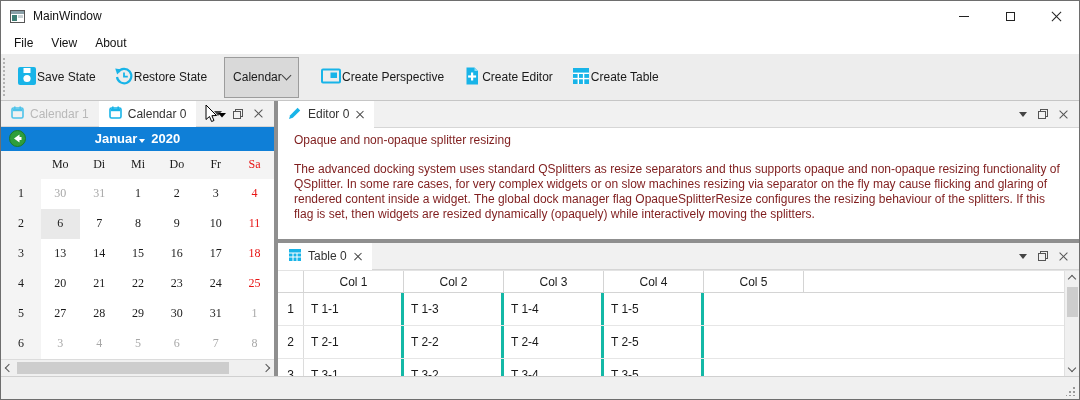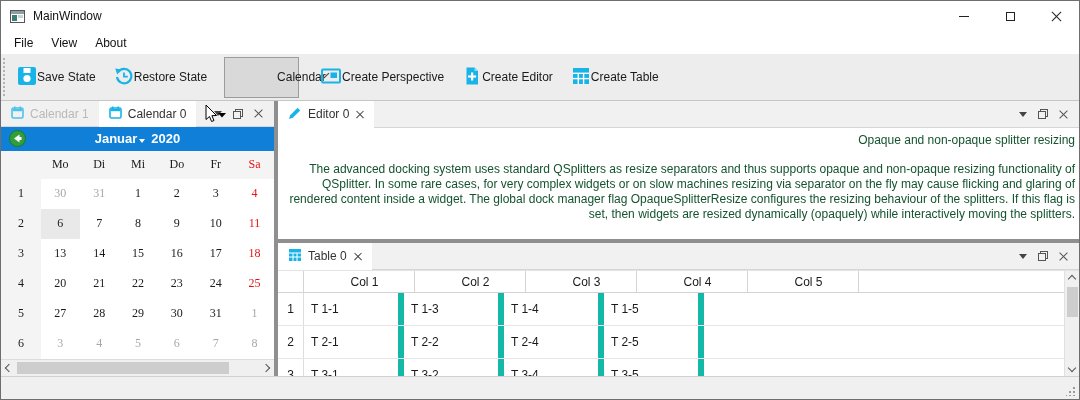--- a/index.html
+++ b/index.html
@@ -23,21 +23,21 @@
   .menubar{position:absolute;left:0;right:0;top:30px;height:23px;background:#fff;display:flex;align-items:center;padding-left:4px;}
   .menu-item{padding:2px 9px;color:#111;}
 
   
   .toolbar{position:absolute;left:0;right:0;top:53px;height:47px;background:#ededed;border-bottom:1px solid #c6c6c6;display:flex;align-items:center;}
   .tb-handle{width:5px;height:38px;margin-left:2px;border-left:2px dotted #b2b2b2;}
   .tb-btn{display:flex;flex-direction:row;align-items:center;justify-content:center;padding:2px 8px;margin:0 1px;}
   .tb-btn svg{display:block;margin-bottom:2px;}
   .tb-label{font-size:12px;color:#1a1a1a;white-space:nowrap;}
   .combo{width:75px;height:41px;margin:0 12px 0 8px;background:#d9d9d9;border:1px solid #9c9c9c;display:flex;align-items:center;padding:0 8px;}
-  .combo-text{flex:1;color:#1a1a1a;margin-left:44px;}
+  .combo-text{flex:1;color:#1a1a1a;}
   .chev-down{width:7px;height:7px;border-right:1.5px solid #444;border-bottom:1.5px solid #444;transform:rotate(45deg);margin-top:-4px;}
 
   
   .dockarea{position:absolute;left:0;right:0;top:100px;bottom:23px;background:#f0f0f0;}
   .vsplit{position:absolute;left:273px;top:0;bottom:0;width:4px;background:#8f8f8f;}
   .panel-tabbar{height:27px;background:#f1f1f1;border-bottom:1px solid #d6d6d6;display:flex;align-items:stretch;}
   .tab{display:flex;align-items:center;padding:0 10px;color:#a6a6a6;white-space:nowrap;}
   .tab.active{background:#fff;color:#333;border-bottom:1px solid #fff;margin-bottom:-1px;}
   .tab svg{margin-right:6px;}
   .panel-btns{margin-left:auto;display:flex;align-items:center;padding-right:6px;}
@@ -73,32 +73,32 @@
   .chev-left{width:6px;height:6px;border-left:1.5px solid #555;border-bottom:1.5px solid #555;transform:rotate(45deg);}
   .chev-right{width:6px;height:6px;border-right:1.5px solid #555;border-bottom:1.5px solid #555;transform:rotate(-45deg);}
   .chev-up{width:6px;height:6px;border-left:1.5px solid #555;border-top:1.5px solid #555;transform:rotate(45deg);}
   .scr-thumb-h{height:12px;background:#cdcdcd;width:212px;margin-right:auto;}
 
   
   .right-col{position:absolute;left:277px;right:0;top:0;bottom:0;display:flex;flex-direction:column;}
   .editor-panel{height:138px;display:flex;flex-direction:column;background:#fff;}
   .hsplit{height:4px;background:#8f8f8f;}
   .table-panel{flex:1;display:flex;flex-direction:column;background:#fff;overflow:hidden;}
-  .editor-content{flex:1;background:#fff;padding:5px 4px;overflow:hidden;line-height:15px;color:#14532d;text-align:right;}
+  .editor-content{flex:1;background:#fff;padding:5px 16px;overflow:hidden;line-height:15px;color:#7f1d1d;}
   .editor-heading{margin:0 0 0 0;}
   .editor-body{margin:14px 0 0 0;}
 
   
   .table-wrap{position:relative;flex:1;background:#fff;border-top:1px solid #e3e3e3;overflow:hidden;}
   .tbl{position:absolute;left:0;top:0;right:15px;}
   .tbl-row{display:flex;height:33px;border-bottom:1px solid #e6e6e6;}
-  .tbl-head{height:22px;border-bottom:1px solid #d4d4d4;gap:11px;}
+  .tbl-head{height:22px;border-bottom:1px solid #d4d4d4;}
   .tbl-numcol{width:26px;display:flex;align-items:center;justify-content:center;border-right:1px solid #dcdcdc;color:#1a1a1a;flex:none;}
   .tbl-head .tbl-numcol{border-right:1px solid #d4d4d4;}
-  .tbl-cell{width:100px;display:flex;align-items:center;padding-left:7px;border-right:6px solid #14b8a6;color:#1a1a1a;flex:none;}
+  .tbl-cell{width:100px;display:flex;align-items:center;padding-left:7px;border-right:3px solid #14b8a6;color:#1a1a1a;flex:none;}
   .tbl-head .tbl-cell{justify-content:center;padding-left:0;border-right:1px solid #d4d4d4;}
   .vscroll{position:absolute;right:0;top:0;bottom:0;width:15px;background:#f0f0f0;border-left:1px solid #e0e0e0;display:flex;flex-direction:column;align-items:center;}
   .vscroll .scr-arr{height:16px;width:100%;}
   .scr-thumb-v{width:11px;height:30px;background:#cdcdcd;}
   .chev-down-s{width:6px;height:6px;border-right:1.5px solid #555;border-bottom:1.5px solid #555;transform:rotate(45deg);margin-top:auto;margin-bottom:5px;}
 
   
   .statusbar{position:absolute;left:0;right:0;bottom:0;height:23px;background:#f0f0f0;border-top:1px solid #d0d0d0;}
   .grip{position:absolute;right:3px;bottom:3px;width:10px;height:10px;
     background:radial-gradient(circle 1px at 8px 2px,#9a9a9a 99%,transparent),radial-gradient(circle 1px at 8px 6px,#9a9a9a 99%,transparent),radial-gradient(circle 1px at 4px 6px,#9a9a9a 99%,transparent),radial-gradient(circle 1px at 8px 10px,#9a9a9a 99%,transparent),radial-gradient(circle 1px at 4px 10px,#9a9a9a 99%,transparent),radial-gradient(circle 1px at 0px 10px,#9a9a9a 99%,transparent);}

